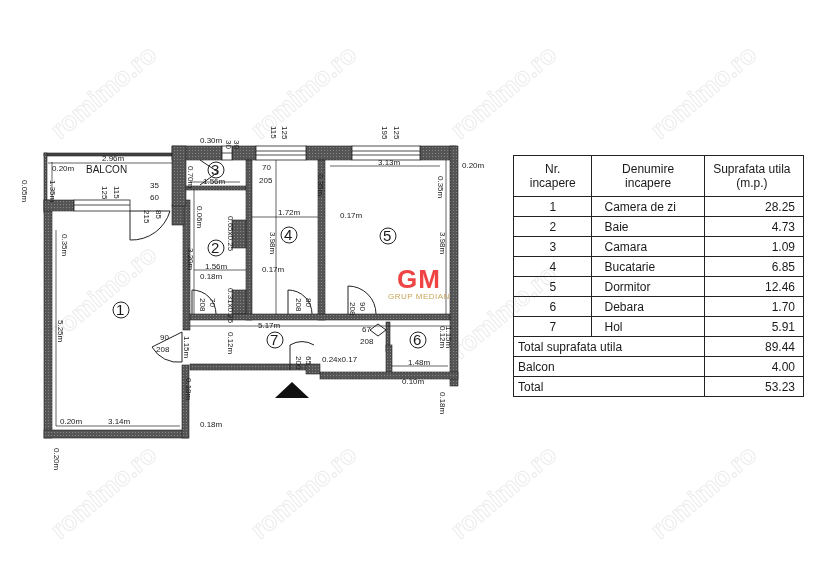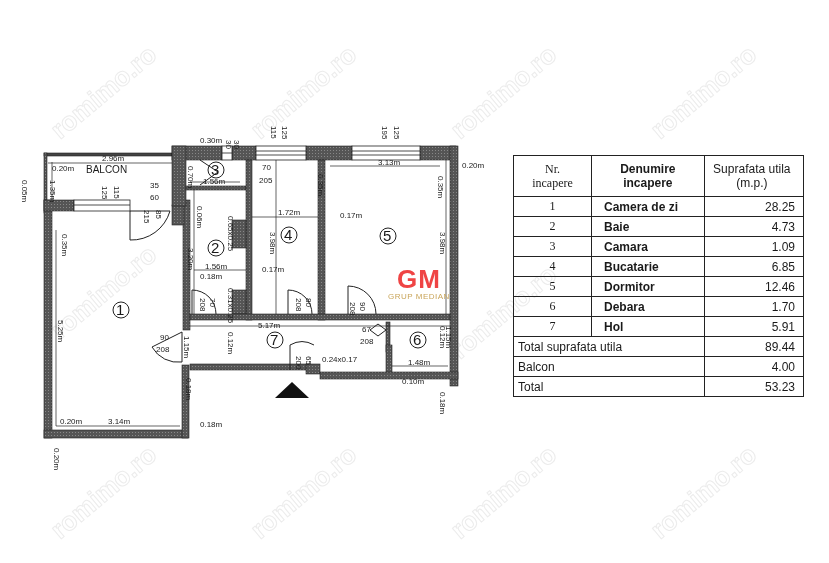--- a/index.html
+++ b/index.html
@@ -7,22 +7,22 @@
   .plan { position:absolute; left:0; top:0; width:829px; height:563px; }
   .lbl { font-family:"Liberation Sans", sans-serif; font-size:8px; fill:#1a1a1a; }
   .room-num { font-family:"Liberation Sans", sans-serif; font-size:15px; fill:#1a1a1a; }
   .wm { font-family:"Liberation Sans", sans-serif; font-size:26px; font-weight:bold; fill:none; stroke:#ececec; stroke-width:1; }
   .logo { position:absolute; left:383px; top:258px; width:72px; height:52px; text-align:center; }
   .logo-gm { font-family:"Liberation Sans", sans-serif; font-weight:bold; font-size:26px; color:#ef4444; letter-spacing:1px; line-height:26px; display:block; margin-top:8px; }
   .logo-sub { font-family:"Liberation Sans", sans-serif; font-size:8px; color:#c9a55a; display:block; letter-spacing:0.5px; }
   table.area { position:absolute; left:513px; top:155px; width:291px; border-collapse:collapse; font-family:"Liberation Sans", sans-serif; font-size:12px; }
   table.area td, table.area th { border:1.5px solid #222; padding:0 4px; height:19px; font-weight:normal; }
   table.area th { height:40px; line-height:14px; }
-  table.area .c1 { width:72px; text-align:center;font-family:Liberation Serif, serif; }
-  table.area .c2 { width:100px; text-align:left; padding-left:12px;font-weight:bold; }
+  table.area .c1 { width:72px; text-align:center; }
+  table.area .c2 { width:100px; text-align:left; padding-left:12px; }
   table.area .c3 { width:90px; text-align:right; padding-right:8px; }
   table.area th.c2 { text-align:center; padding-left:4px; }
   table.area th.c3 { text-align:center; }
   table.area td.span { }
 </style>
 </head>
 <body>
 
 <svg class="plan" viewBox="0 0 829 563" xmlns="http://www.w3.org/2000/svg">
   <defs>

